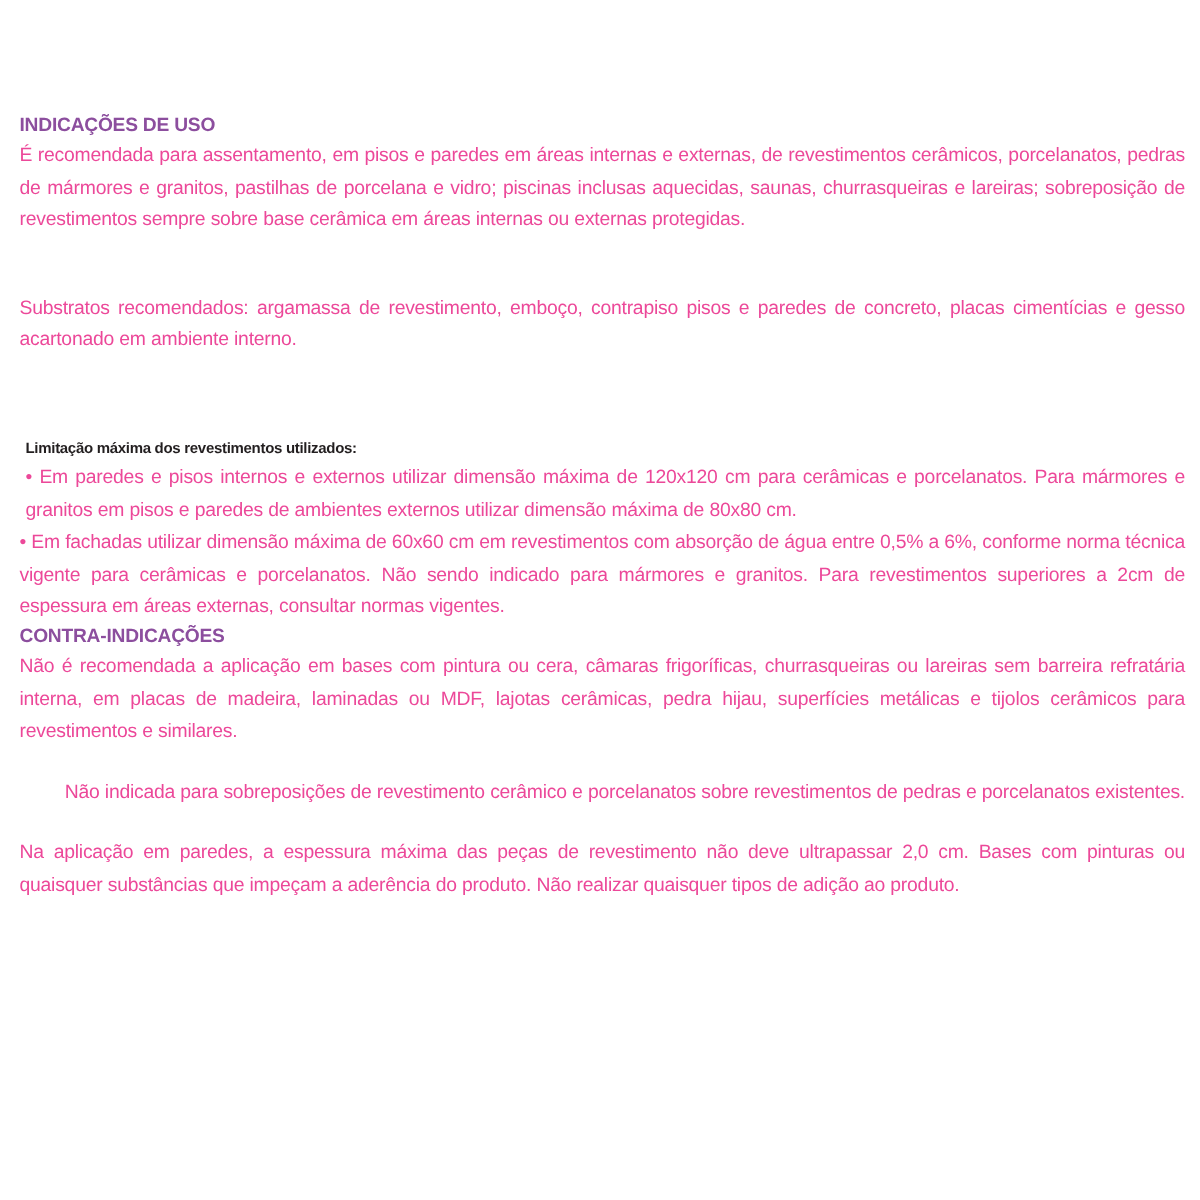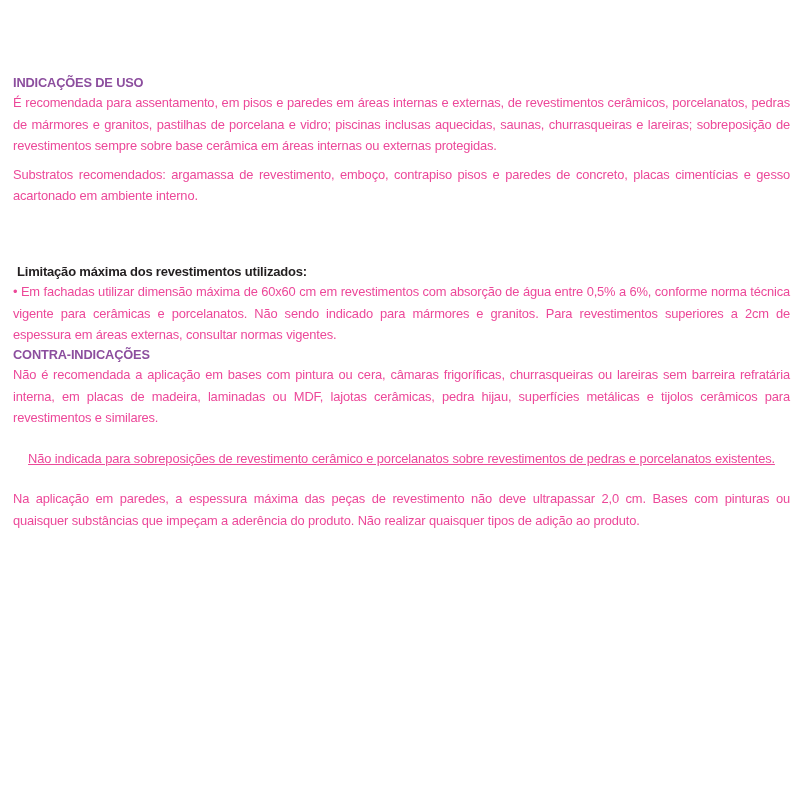--- a/index.html
+++ b/index.html
@@ -37,50 +37,49 @@
     letter-spacing: -0.15px;
     line-height: 1.35;
     margin: 0 0 1px 0;
     text-align: left;
     white-space: nowrap;
   }
 
   .sub-heading {
     color: #231f20;
     font-weight: bold;
-    font-size: 13px;
+    font-size: 10px;
     letter-spacing: -0.2px;
     line-height: 1.35;
     margin: 0 0 1px 0;
     text-align: left;
     white-space: nowrap;
   }
 
   p.body-text {
     color: #ec4899;
     font-size: 12.9px;
     line-height: 21.5px;
     letter-spacing: -0.15px;
     margin: 0;
     text-align: justify;
     text-justify: inter-word;
     word-spacing: 0.1px;
   }
 
   p.body-text.last-left {
-    text-align: center;
-    text-decoration: underline;
+    text-align: right;
   }
 
   
   .block-indicacoes {
     margin: 0;
   }
   .block-substratos {
-    margin-top: 7px;
+    margin-top: 37px;
   }
   .block-limitacao {
     margin-top: 56px;
     margin-left: 4px;
     width: 773px;
   }
   .block-bullet-2 {
     margin-top: 19px;
     margin-left: 4px;
     width: 773px;
@@ -108,20 +107,21 @@
       <h2 class="section-heading">INDICAÇÕES DE USO</h2>
       <p class="body-text">É recomendada para assentamento, em pisos e paredes em áreas internas e externas, de revestimentos cerâmicos, porcelanatos, pedras de mármores e granitos, pastilhas de porcelana e vidro; piscinas inclusas aquecidas, saunas, churrasqueiras e lareiras; sobreposição de revestimentos sempre sobre base cerâmica em áreas internas ou externas protegidas.</p>
     </section>
 
     <section class="block-substratos">
       <p class="body-text">Substratos recomendados: argamassa de revestimento, emboço, contrapiso pisos e paredes de concreto, placas cimentícias e gesso acartonado em ambiente interno.</p>
     </section>
 
     <section class="block-limitacao">
       <h3 class="sub-heading">Limitação máxima dos revestimentos utilizados:</h3>
+      <p class="body-text">• Em paredes e pisos internos e externos utilizar dimensão máxima de 120x120 cm para cerâmicas e porcelanatos. Para mármores e granitos em pisos e paredes de ambientes externos utilizar dimensão máxima de 80x80 cm.</p>
     </section>
 
 
     <section class="block-bullet-3">
       <p class="body-text">• Em fachadas utilizar dimensão máxima de 60x60 cm em revestimentos com absorção de água entre 0,5% a 6%, conforme norma técnica vigente para cerâmicas e porcelanatos. Não sendo indicado para mármores e granitos. Para revestimentos superiores a 2cm de espessura em áreas externas, consultar normas vigentes.</p>
     </section>
 
     <section class="block-contra">
       <h2 class="section-heading">CONTRA-INDICAÇÕES</h2>
       <p class="body-text">Não é recomendada a aplicação em bases com pintura ou cera, câmaras frigoríficas, churrasqueiras ou lareiras sem barreira refratária interna, em placas de madeira, laminadas ou MDF, lajotas cerâmicas, pedra hijau, superfícies metálicas e tijolos cerâmicos para revestimentos e similares.</p>

